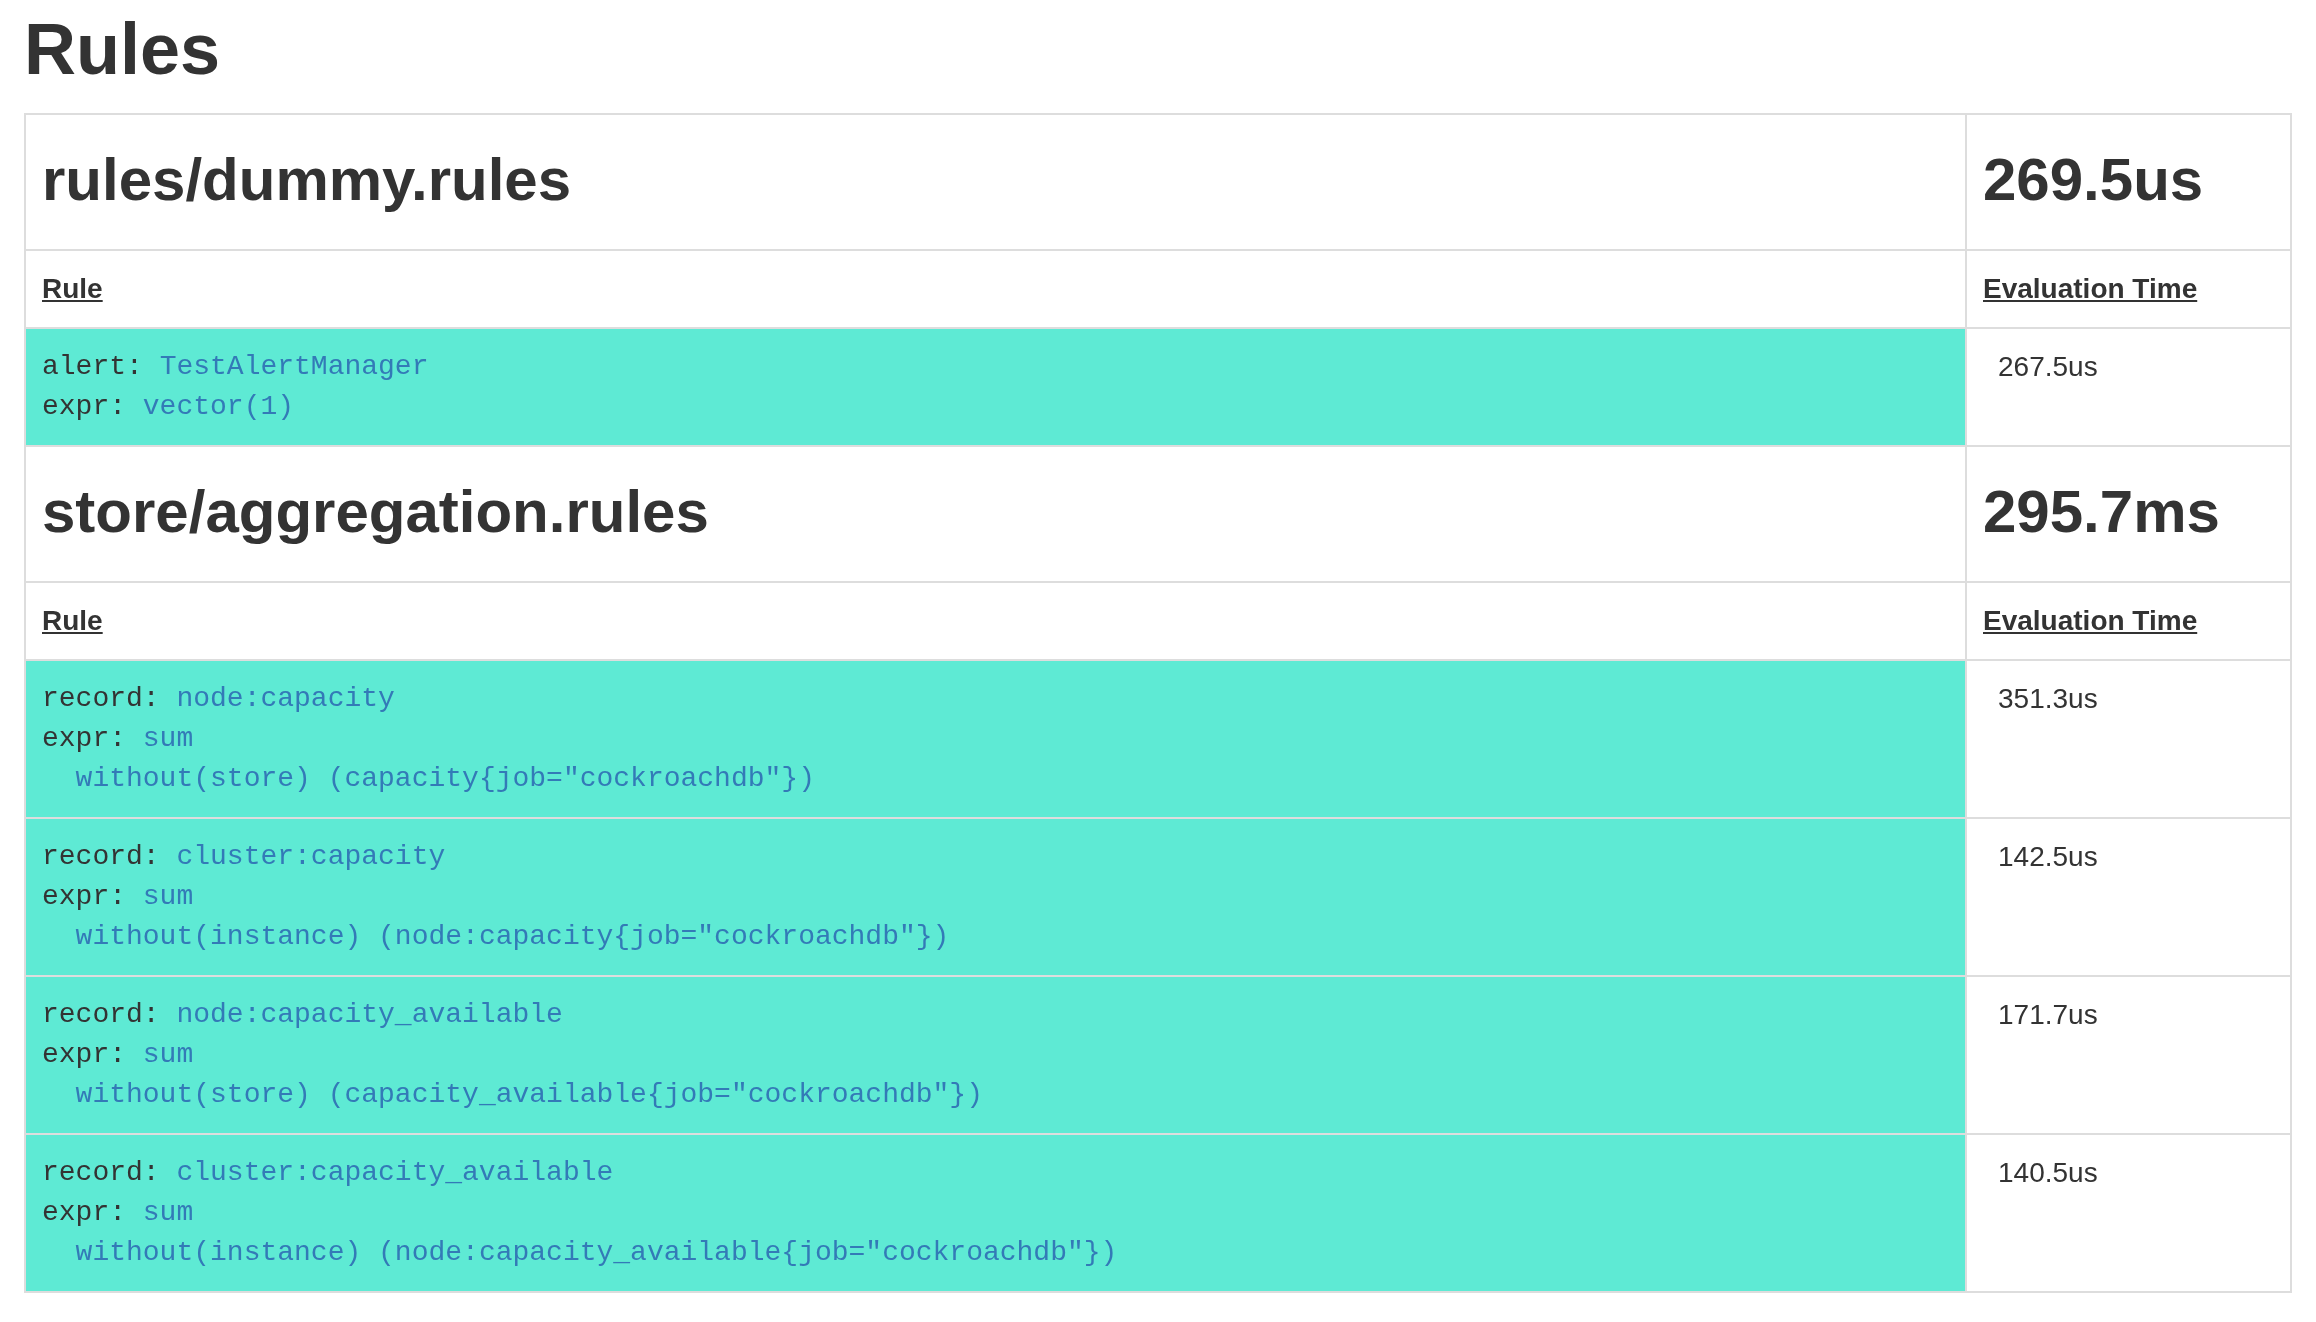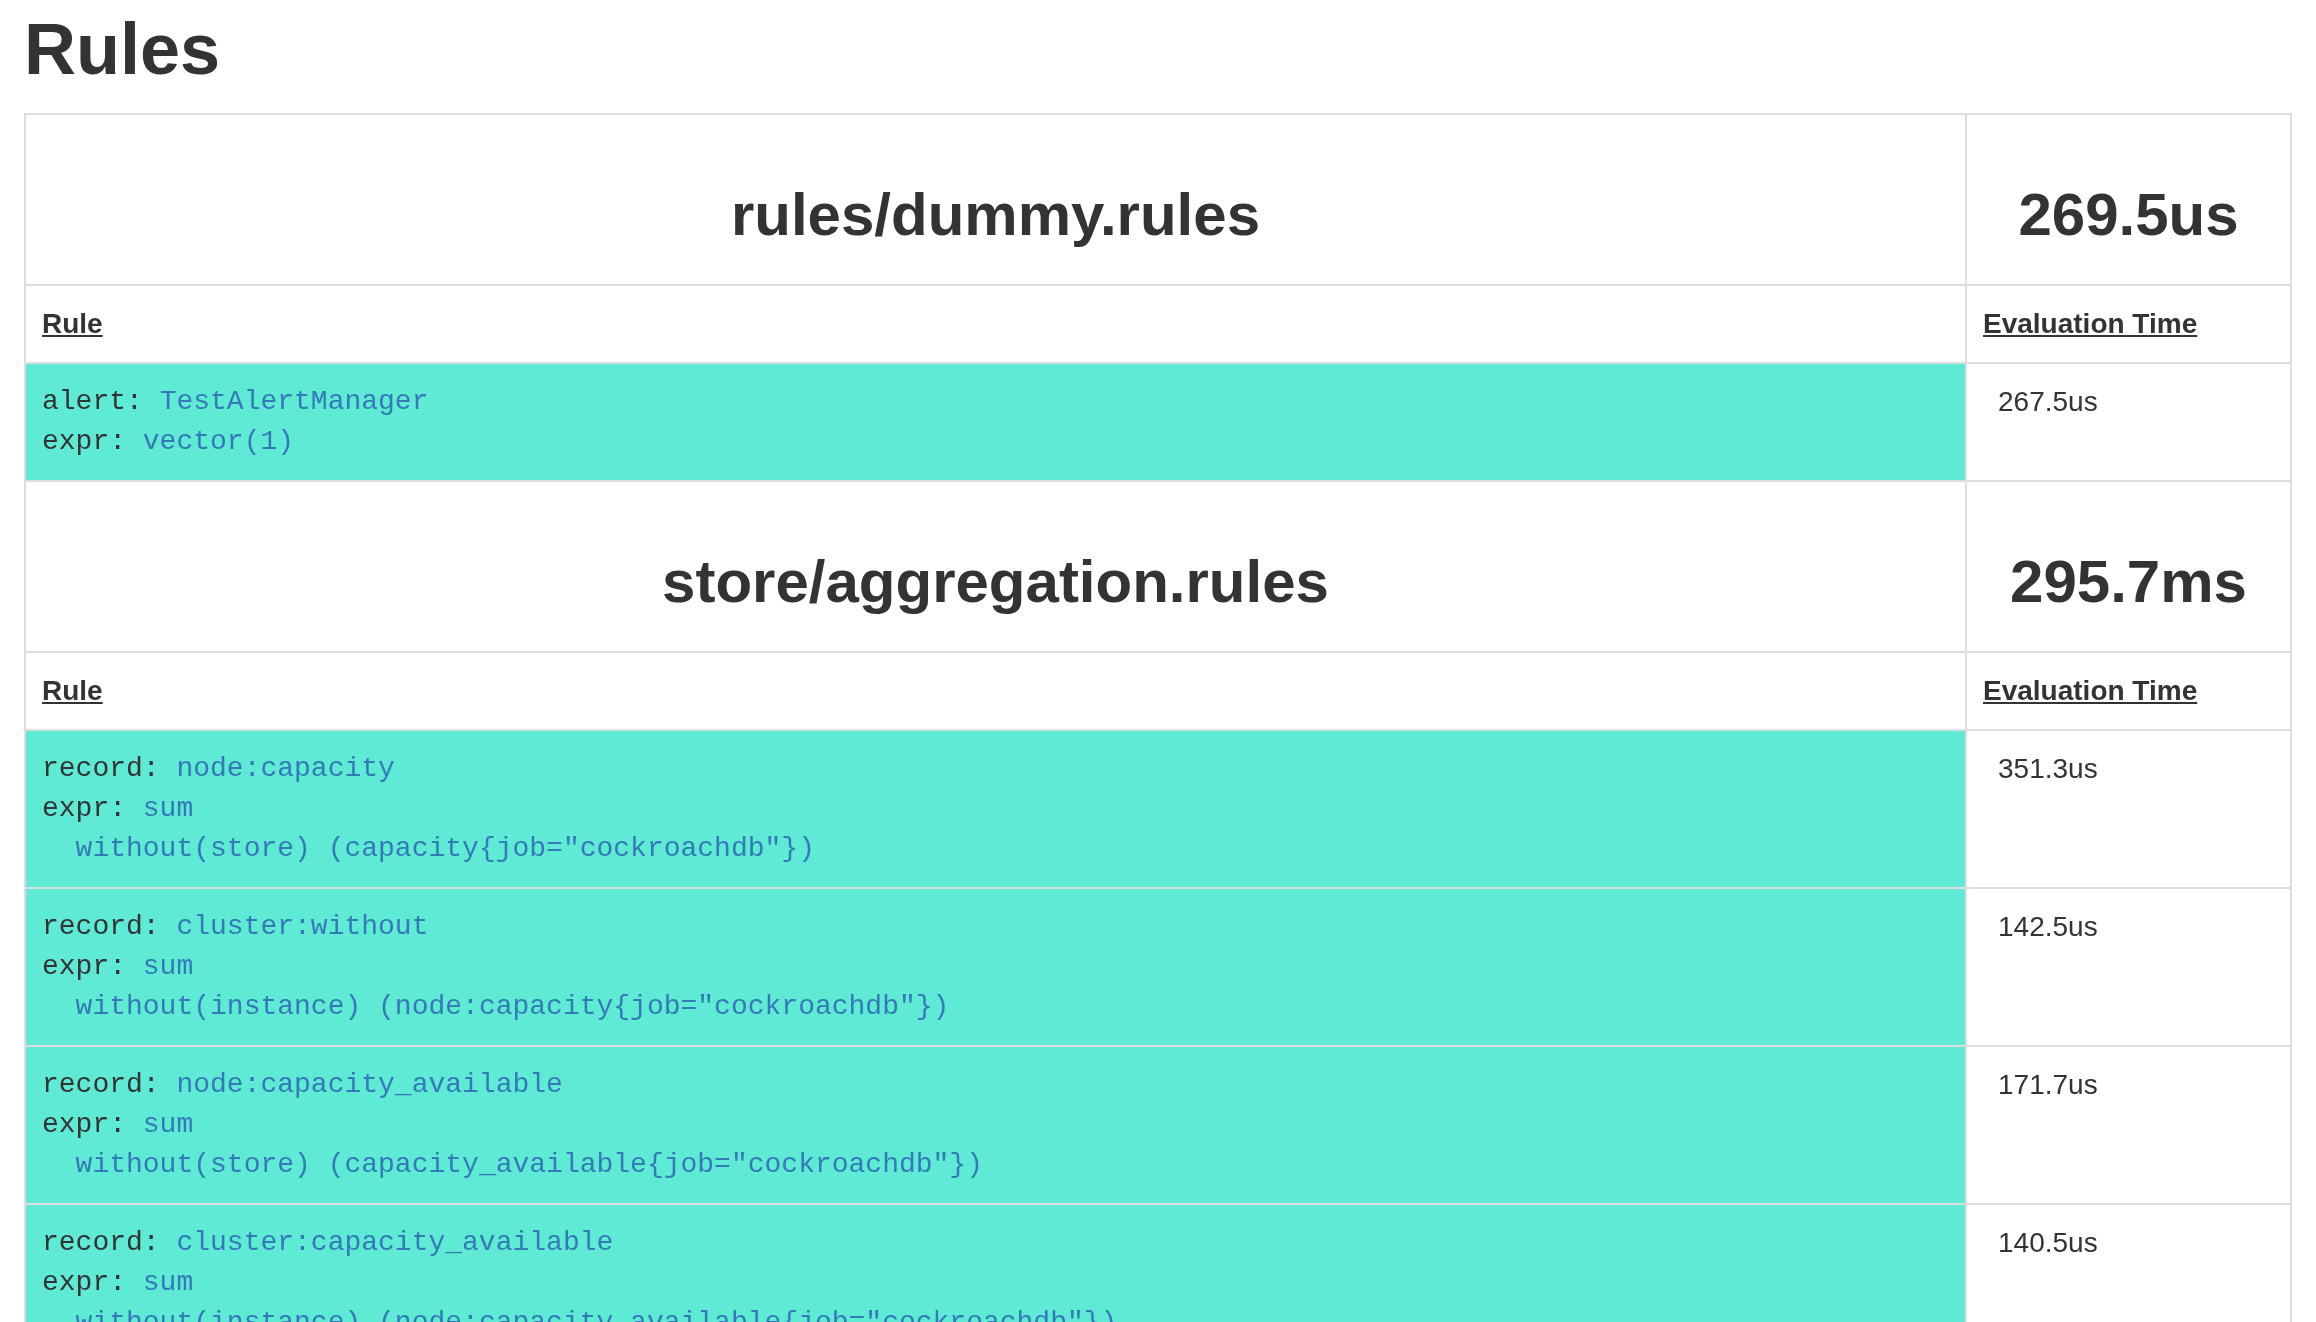--- a/index.html
+++ b/index.html
@@ -36,25 +36,24 @@
     vertical-align: top;
     text-align: left;
   }
 
   
   td.group-cell { padding: 16px; background: #ffffff; }
   h2.group-heading {
     font-size: 60px;
     line-height: 1.1;
     font-weight: 700;
-    margin: 51px 0 20px 0;
+    margin: 16px 0 20px 0;
     color: #333;
     white-space: nowrap;
     overflow: hidden;
-    text-align: center;
   }
 
   
   th.col-header {
     padding: 18px 16px;
     font-size: 28px;
     line-height: 40px;
     font-weight: 700;
     background: #ffffff;
     color: #333;
@@ -132,21 +131,21 @@
       <th class="col-header">Evaluation Time</th>
     </tr>
 
     <tr>
       <td class="rule-cell"><div class="code-line"><span class="code-label">record:</span><a>node:capacity</a></div><div class="code-line"><span class="code-label">expr:</span><a>sum
   without(store) (capacity{job="cockroachdb"})</a></div></td>
       <td class="time-cell">351.3us</td>
     </tr>
 
     <tr>
-      <td class="rule-cell"><div class="code-line"><span class="code-label">record:</span><a>cluster:without</a></div><div class="code-line"><span class="code-label">expr:</span><a>sum
+      <td class="rule-cell"><div class="code-line"><span class="code-label">record:</span><a>cluster:capacity</a></div><div class="code-line"><span class="code-label">expr:</span><a>sum
   without(instance) (node:capacity{job="cockroachdb"})</a></div></td>
       <td class="time-cell">142.5us</td>
     </tr>
 
     <tr>
       <td class="rule-cell"><div class="code-line"><span class="code-label">record:</span><a>node:capacity_available</a></div><div class="code-line"><span class="code-label">expr:</span><a>sum
   without(store) (capacity_available{job="cockroachdb"})</a></div></td>
       <td class="time-cell">171.7us</td>
     </tr>
 

